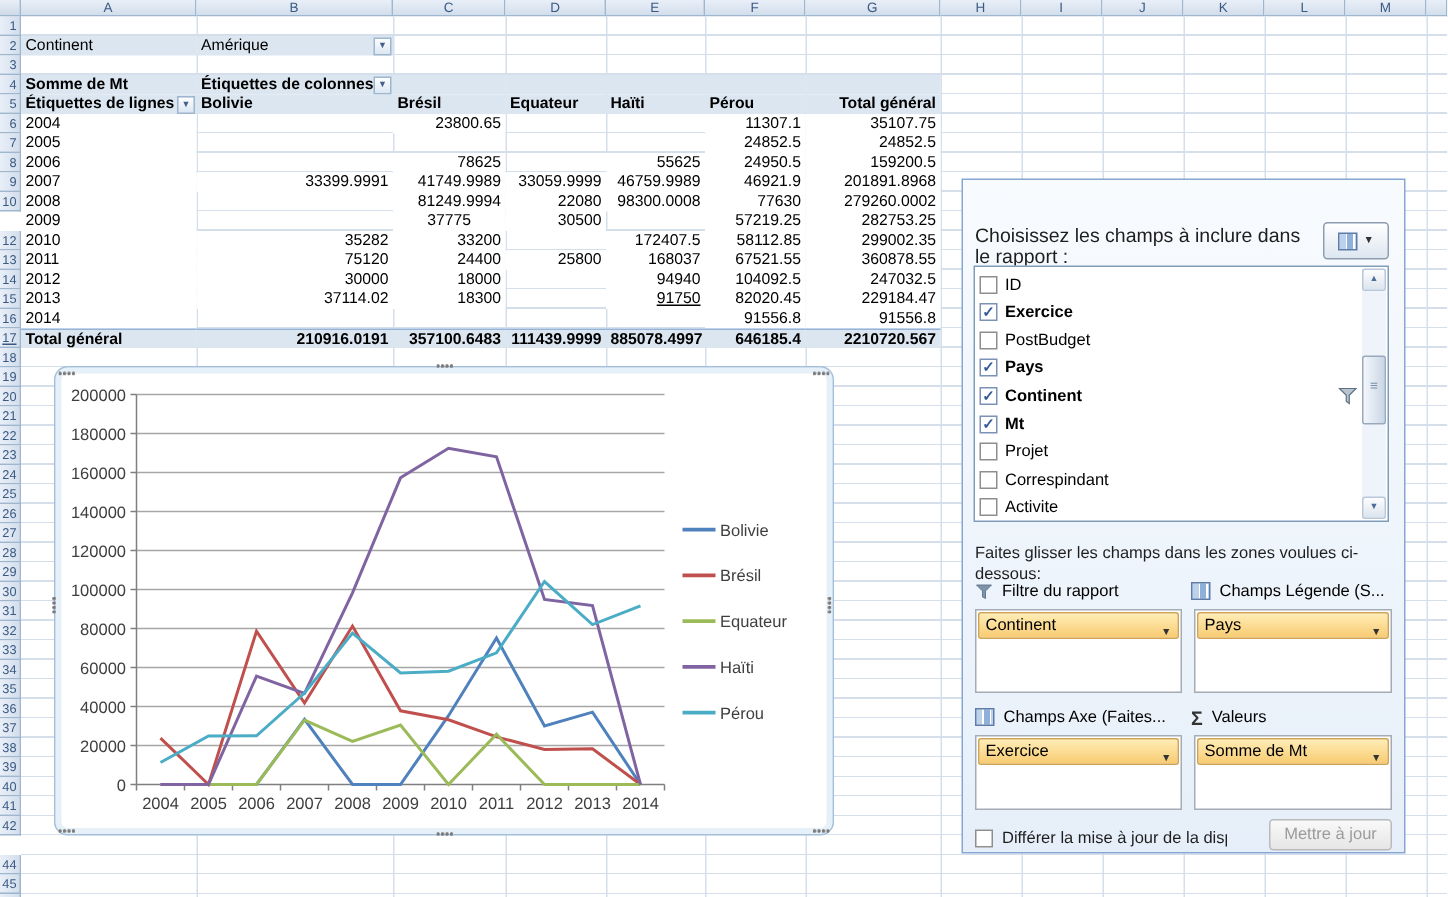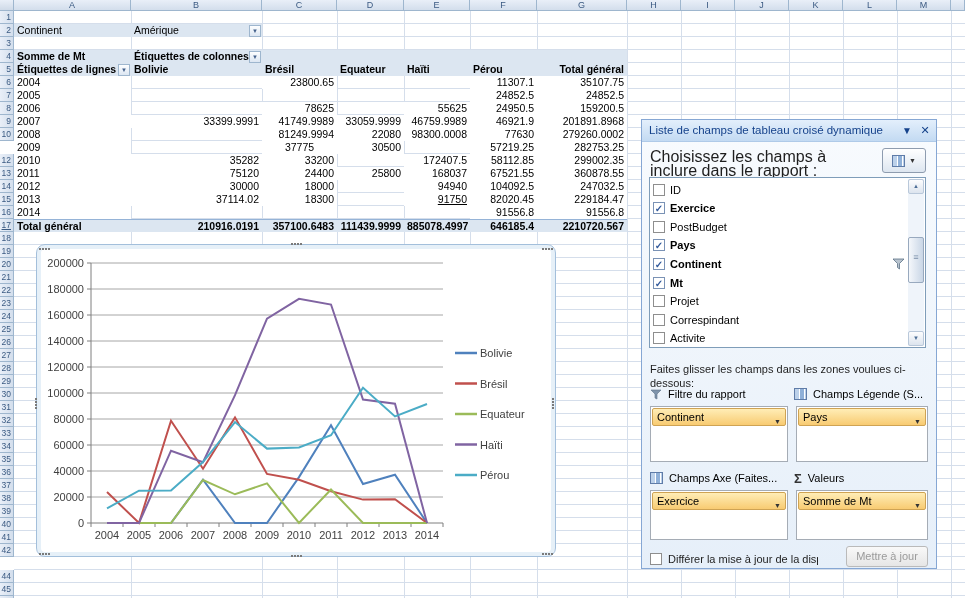--- a/index.html
+++ b/index.html
@@ -34,21 +34,21 @@
           background-size:3px 5px;background-repeat:repeat-x;}
   .handle.v{width:5px;height:11px;background:radial-gradient(circle 1px at 2px 1px,#7A7A7A 1px,transparent 1.4px);
           background-size:5px 3px;background-repeat:repeat-y;}
   
   #panel{position:absolute;left:641px;top:119px;width:296px;height:450px;box-sizing:border-box;
          border:1px solid #86A7D4;background:linear-gradient(#F8FBFE,#E6EFF9);}
   #panel-title{position:absolute;left:0;top:0;right:0;height:22px;
                background:linear-gradient(#E3EFFC,#C3DAF2);border-bottom:1px solid #AFCAE8;
                color:#15428B;font-size:11.5px;line-height:21px;padding-left:7px;box-sizing:border-box;}
   #panel-title .tbtn{position:absolute;top:0;width:18px;height:21px;text-align:center;color:#15428B;font-size:10px;line-height:21px;cursor:default;}
-  #instr{position:absolute;left:8px;top:30px;width:222px;font-size:16px;color:#1E1E1E;line-height:13.5px;}
+  #instr{position:absolute;left:8px;top:30px;width:222px;font-size:13px;color:#1E1E1E;line-height:13.5px;}
   #layout-btn{position:absolute;right:10px;top:28px;width:44px;height:25px;box-sizing:border-box;border:1px solid #8E9CAF;border-radius:3px;
               background:linear-gradient(#FFFFFF,#DDE6F0);display:flex;align-items:center;justify-content:center;gap:4px;}
   .mini-grid{width:13px;height:12px;border:1px solid #5F7CA8;box-sizing:border-box;
              background:linear-gradient(to right,#BCD1EA 0 4px,#fff 4px 5px,#8FB0D8 5px 9px,#fff 9px 10px,#BCD1EA 10px);}
   .dd-caret{font-size:7px;color:#333;}
   #fieldbox{position:absolute;left:7px;top:57px;width:277px;height:171px;box-sizing:border-box;border:1px solid #7F9DB9;background:#fff;}
   .fitem{position:absolute;left:3px;right:20px;height:19px;display:flex;align-items:center;gap:5px;font-size:11px;color:#000;}
   .fitem .cb{width:12px;height:12px;box-sizing:border-box;border:1px solid #8E8E8E;background:#fff;flex:0 0 12px;
              font-size:10px;line-height:11px;text-align:center;color:#31599B;font-weight:bold;}
   .fitem.checked .cb{border-color:#7A92B5;}
@@ -319,25 +319,20 @@
         <line x1="418" y1="169" x2="440" y2="169" stroke="#9BBB59" stroke-width="2.5"></line>
         <text x="443" y="173" font-size="11" fill="#3F3F3F" font-family="Liberation Sans, sans-serif">Equateur</text>
         <line x1="418" y1="199.5" x2="440" y2="199.5" stroke="#8064A2" stroke-width="2.5"></line>
         <text x="443" y="203.5" font-size="11" fill="#3F3F3F" font-family="Liberation Sans, sans-serif">Haïti</text>
         <line x1="418" y1="230" x2="440" y2="230" stroke="#4BACC6" stroke-width="2.5"></line>
         <text x="443" y="234" font-size="11" fill="#3F3F3F" font-family="Liberation Sans, sans-serif">Pérou</text>
       </svg>
   <div class="handle " style="left: 254px; top: -3px;"></div><div class="handle " style="left: 254px; top: 309px;"></div><div class="handle v" style="left: -3px; top: 153px;"></div><div class="handle v" style="left: 514px; top: 153px;"></div><div class="handle " style="left: 2px; top: 2px;"></div><div class="handle " style="left: 505px; top: 2px;"></div><div class="handle " style="left: 2px; top: 307px;"></div><div class="handle " style="left: 505px; top: 307px;"></div></div>
 
   <div id="panel">
-    <div id="panel-title">
-      <span>Liste de champs de tableau croisé dynamique</span>
-      <span class="tbtn" style="right:20px">▼</span>
-      <span class="tbtn" style="right:2px;font-size:11px">✕</span>
-    </div>
     <div id="instr">Choisissez les champs à inclure dans le rapport :</div>
     <div id="layout-btn">
       <span class="mini-grid"></span>
       <span class="dd-caret">▼</span>
     </div>
     <div id="fieldbox">
       <div id="fitems">
           <div class="fitem" style="top: 2px;">
             <span class="cb"></span>
             <span class="flabel">ID</span>

